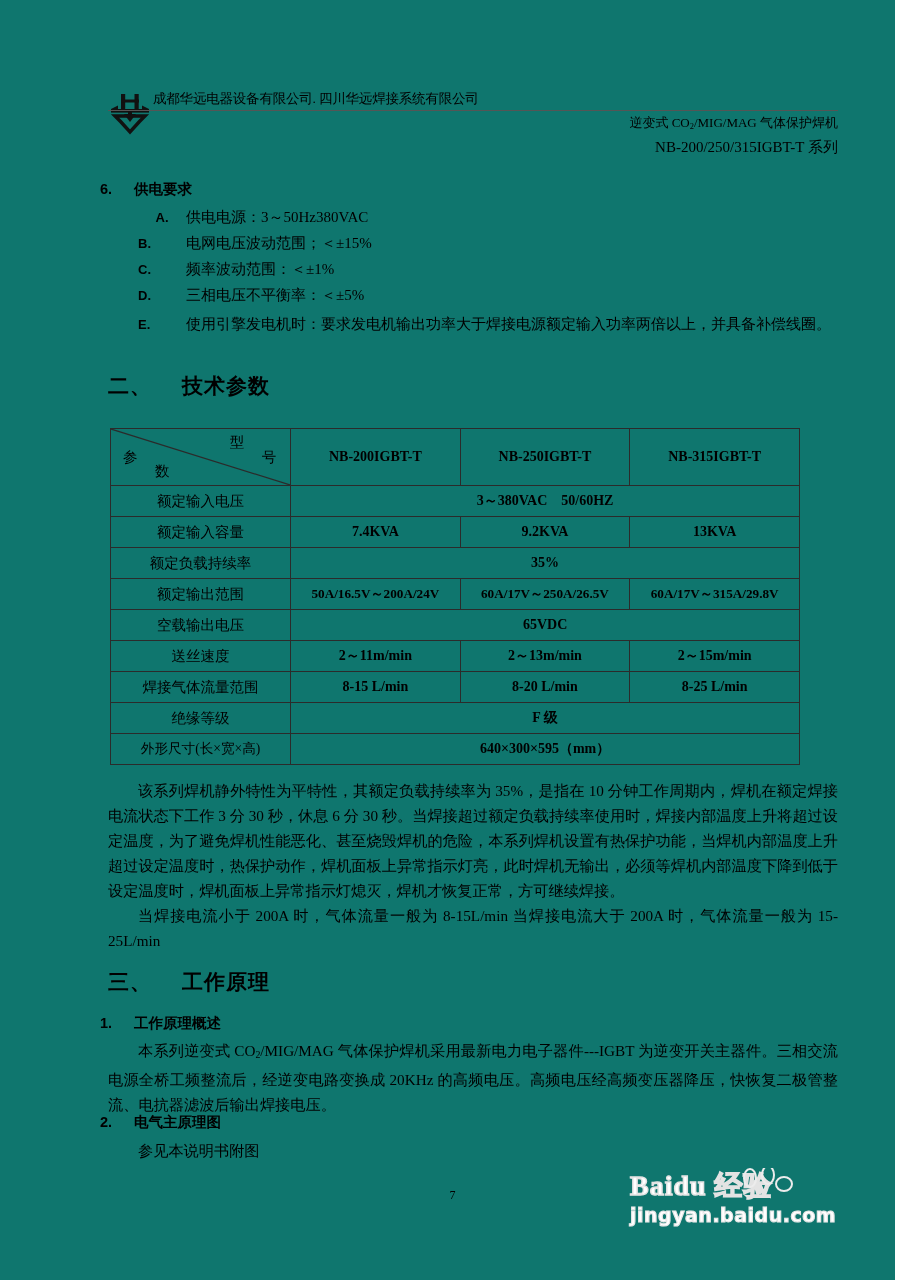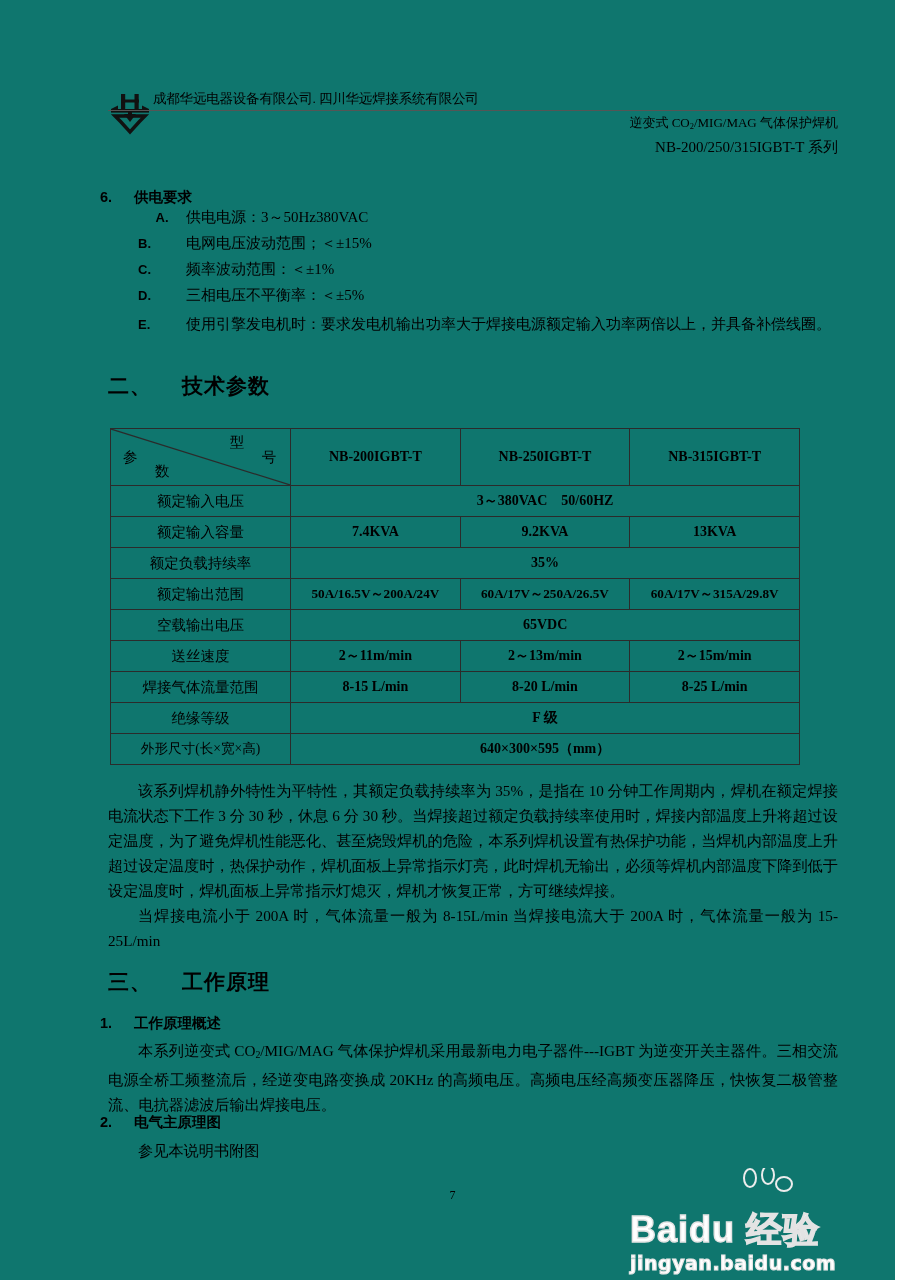--- a/index.html
+++ b/index.html
@@ -191,28 +191,27 @@
   .watermark {
     position: absolute;
     left: 630px;
     top: 1172px;
     width: 265px;
     height: 90px;
     opacity: 1;
     pointer-events: none;
   }
   .wm-text1 {
-    font-family: Liberation Sans, sans-serif;
-    font-weight: bold;
-    font-size: 36px;
+    font-family: Liberation Serif, serif;
+    font-weight: bold;
+    font-size: 28px;
     color: #ffffff;
     -webkit-text-stroke: 1.4px #e3e3e3;
     letter-spacing: 1px;
     line-height: 1;
-    margin-top: 40px;
   }
   .wm-text2 {
     font-family: "DejaVu Sans", sans-serif;
     font-weight: bold;
     font-size: 19px;
     color: #ffffff;
     -webkit-text-stroke: 1.1px #e6e6e6;
     letter-spacing: 0.5px;
     margin-top: 4px;
   }
@@ -245,21 +244,21 @@
 
         <path d="M7 24 L37 24 L31 30 L22 40 L13 30 Z" fill="none" stroke="#111" stroke-width="3.4"></path>
       </svg>
     </div>
     <div class="hdr-left">成都华远电器设备有限公司. 四川华远焊接系统有限公司</div>
     <div class="hdr-right1">NB-200/250/315IGBT-T 系列</div>
     <div class="hdr-rule"></div>
     <div class="hdr-right2"><span>逆变式 CO</span><sub>2</sub><span>/MIG/MAG 气体保护焊机</span></div>
   </div>
 
-  <div class="sec-num-block numhead" style="left:100px; top:180px;margin-top:8px;">
+  <div class="sec-num-block numhead" style="left:100px; top:180px;">
     <span class="n">6.</span><span>供电要求</span>
   </div>
 
   <div class="lettered" style="top:208px;text-align:center;">
     <span class="L">A.</span><span>供电电源：3～50Hz380VAC</span>
   </div>
   <div class="lettered" style="top:234px;">
     <span class="L">B.</span><span>电网电压波动范围；＜±15%</span>
   </div>
   <div class="lettered" style="top:260px;">

